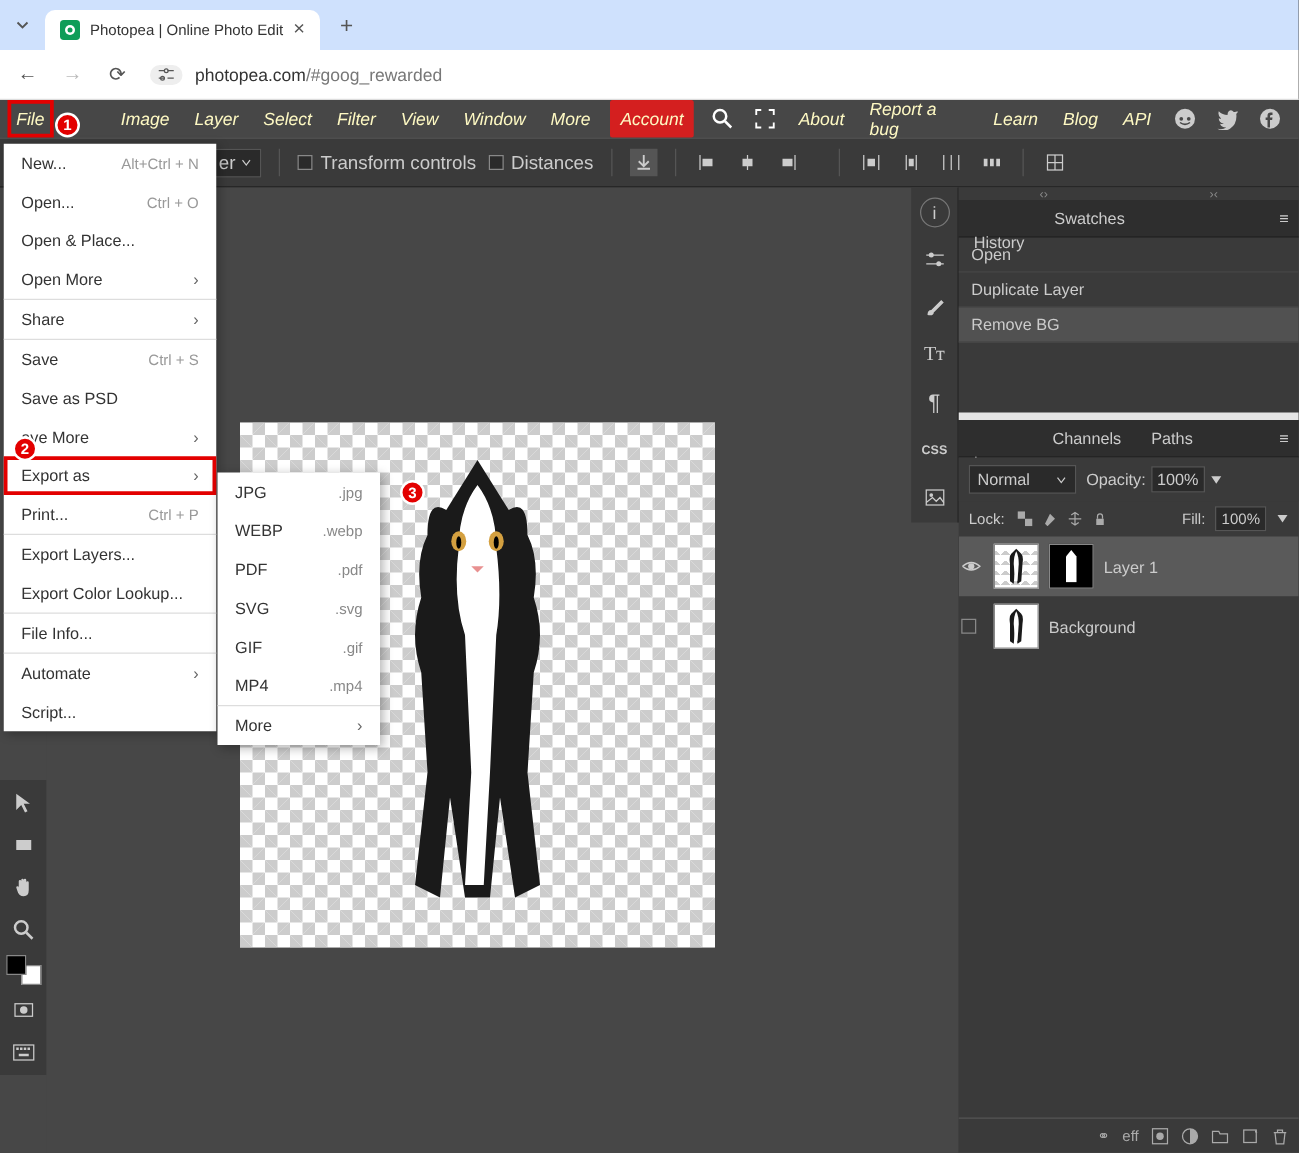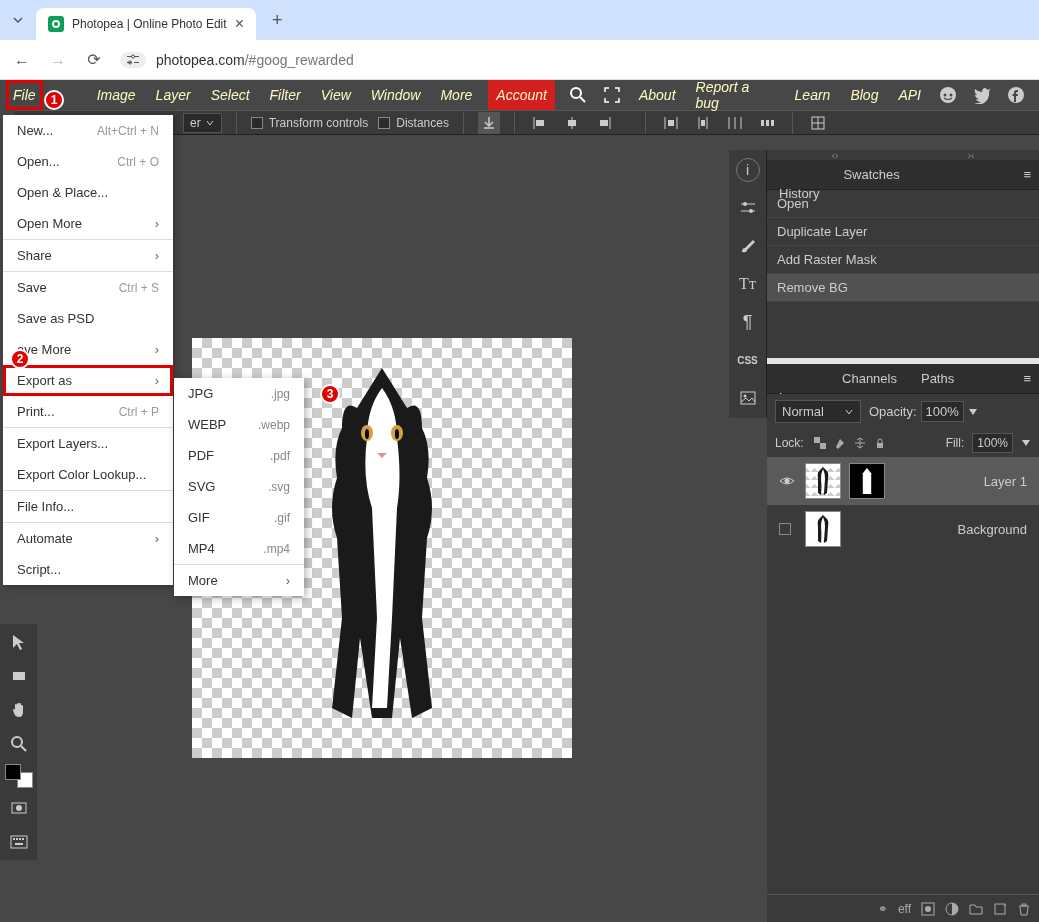--- a/index.html
+++ b/index.html
@@ -25,21 +25,21 @@
   
   
   .menu-bar { height: 30px; background: #474747; display: flex; align-items: center; padding: 0 6px; color: #fef9c3; font-size: 14px; font-style: italic; }
   .menu-item { padding: 0 10px; height: 30px; display: flex; align-items: center; cursor: pointer; }
   .menu-item.file { border: 3px solid #e30000; padding: 0 4px; }
   .menu-item.account { background: #d41f1f; padding: 0 8px; border-radius: 2px; margin: 4px 6px; }
   .menu-spacer { flex: 1; }
   .menu-icon { padding: 0 8px; font-size: 16px; }
   
   
-  .options-bar { height: 25px; background: #3a3a3a; display: flex; align-items: center; padding: 0 8px; color: #ccc; font-size: 12px; gap: 10px; border-top: 1px solid #555; border-bottom: 1px solid #222; margin-left: 15px; }
+  .options-bar { height: 40px; background: #3a3a3a; display: flex; align-items: center; padding: 0 8px; color: #ccc; font-size: 15px; gap: 10px; border-top: 1px solid #555; border-bottom: 1px solid #222; }
   .opt-sep { width: 1px; height: 22px; background: #555; margin: 0 4px; }
   .opt-dropdown { background: #2a2a2a; border: 1px solid #555; padding: 2px 6px; display: flex; align-items: center; gap: 4px; }
   .opt-check { display: flex; align-items: center; gap: 6px; }
   .opt-checkbox { width: 12px; height: 12px; border: 1px solid #888; background: #2a2a2a; }
   .opt-icon { width: 22px; height: 22px; display: flex; align-items: center; justify-content: center; }
   
   
   .dropdown { position: absolute; left: 3px; top: 115px; width: 170px; background: #fff; box-shadow: 2px 2px 8px rgba(0,0,0,0.3); z-index: 100; font-size: 13px; color: #333; }
   .dd-item { padding: 8px 14px; display: flex; justify-content: space-between; align-items: center; cursor: pointer; }
   .dd-shortcut { color: #999; font-size: 12px; }
@@ -94,21 +94,21 @@
   .layers-section { border-top: 6px solid #e5e5e5; display: flex; flex-direction: column; flex: 1; }
   .layers-controls { padding: 6px 8px; display: flex; align-items: center; gap: 8px; background: #3a3a3a; flex-wrap: wrap; }
   .blend-select { background: #2a2a2a; border: 1px solid #555; padding: 3px 6px; color: #ccc; display: flex; align-items: center; gap: 20px; }
   .opacity-box { display: flex; align-items: center; gap: 4px; }
   .opacity-val { background: #2a2a2a; border: 1px solid #555; padding: 2px 4px; }
   .lock-row { padding: 4px 8px; display: flex; align-items: center; gap: 8px; font-size: 12px; }
   .lock-icons { display: flex; gap: 4px; }
   .lock-ic { width: 16px; height: 16px; display: flex; align-items: center; justify-content: center; font-size: 11px; color: #aaa;}
   
   .layer-list { flex: 1; background: #3a3a3a; overflow: auto; }
-  .layer-row { display: flex; align-items: center; padding: 6px 12px; gap: 8px; text-align: right; }
+  .layer-row { display: flex; align-items: center; padding: 6px 2px; gap: 8px; }
   .layer-row.selected { background: #5a5a5a; }
   .eye { width: 18px; text-align: center; color: #ccc; }
   .layer-thumb { width: 36px; height: 36px; background: #fff; border: 1px solid #888; display:flex; align-items:center; justify-content:center; font-size:9px; color:#333;
     background-image: 
       linear-gradient(45deg, #ccc 25%, transparent 25%), 
       linear-gradient(-45deg, #ccc 25%, transparent 25%);
     background-size: 8px 8px;
   }
   .mask-thumb { width: 36px; height: 36px; background: #000; border: 1px solid #888; display:flex;align-items:center;justify-content:center; }
   .mask-shape { width: 14px; height: 26px; background: #fff; clip-path: polygon(50% 0, 80% 20%, 80% 100%, 20% 100%, 20% 20%); }
@@ -388,21 +388,20 @@
       <span>›‹</span>
     </div>
   <div class="panel-tabs">
     <div class="panel-tab active">History</div>
     <div class="panel-tab">Swatches</div>
     <div class="panel-menu-btn">≡</div>
   </div>
   <div class="history-list">
     <div class="history-item">Open</div>
     <div class="history-item">Duplicate Layer</div>
-    <div class="history-item">Add Raster Mask</div>
     <div class="history-item active">Remove BG</div>
     <div class="history-empty"></div>
   </div>
 
   <div class="layers-section">
     <div class="panel-tabs">
       <div class="panel-tab active">Layers</div>
       <div class="panel-tab">Channels</div>
       <div class="panel-tab">Paths</div>
       <div class="panel-menu-btn">≡</div>

